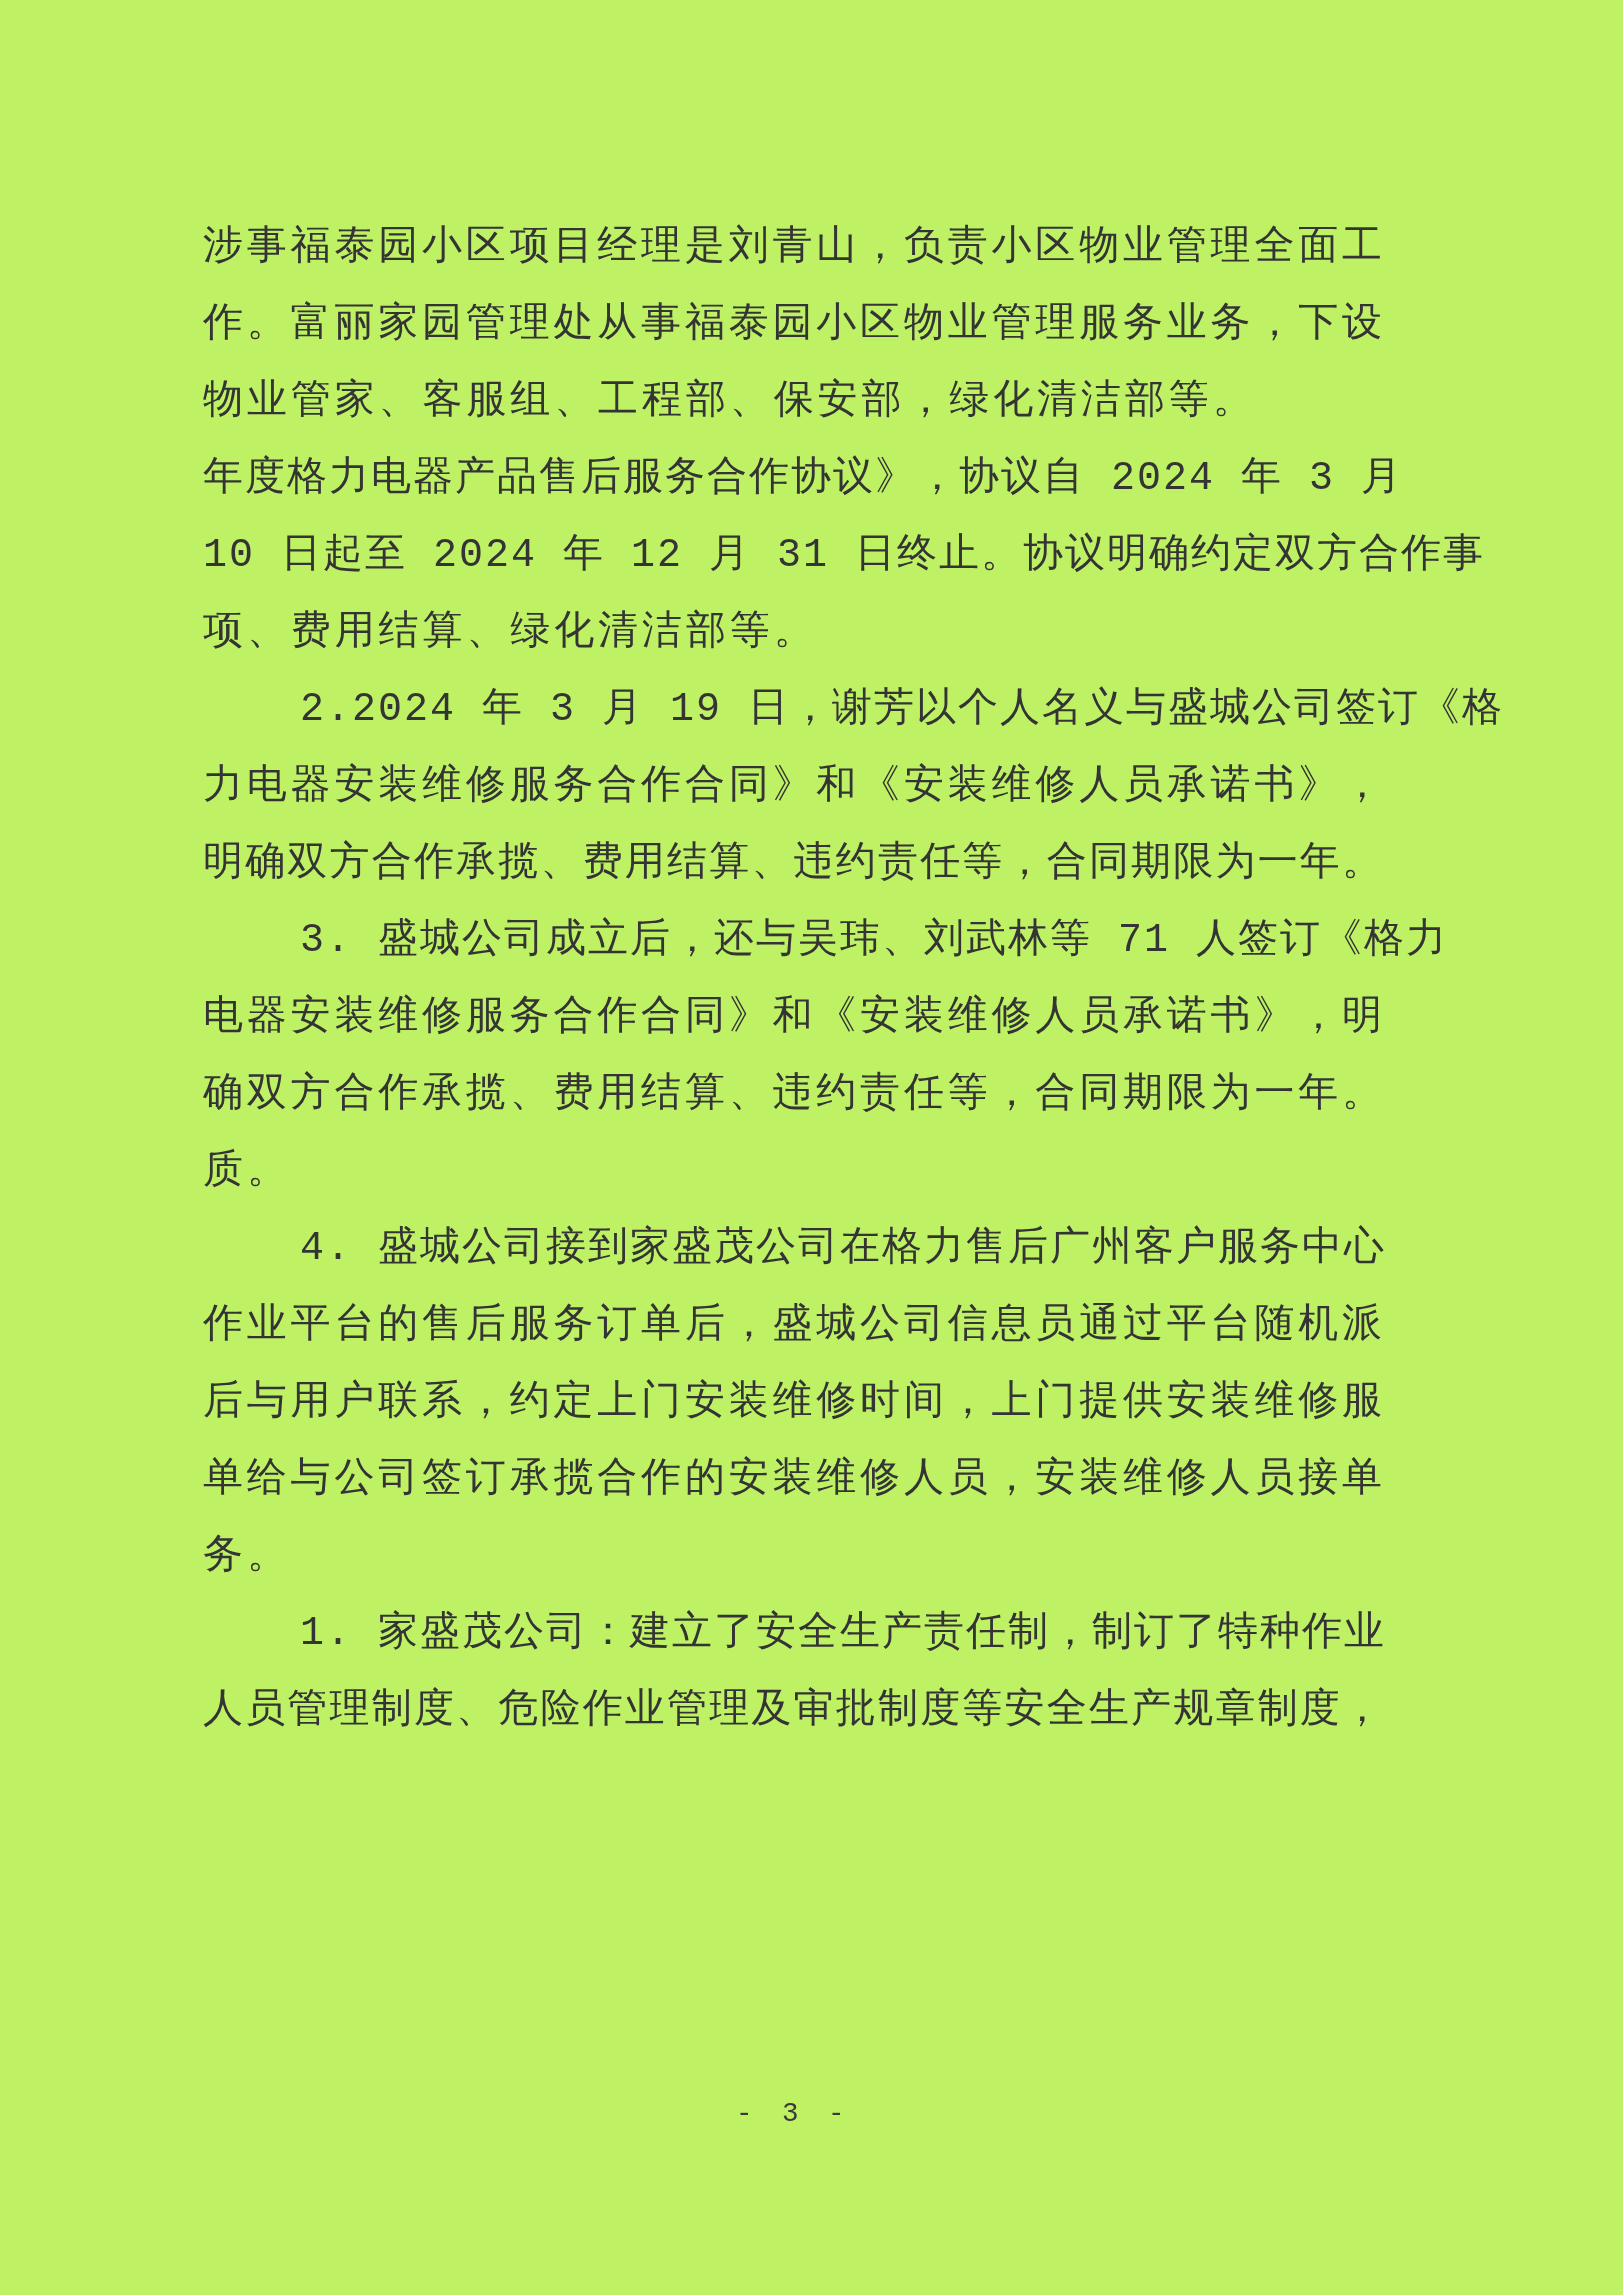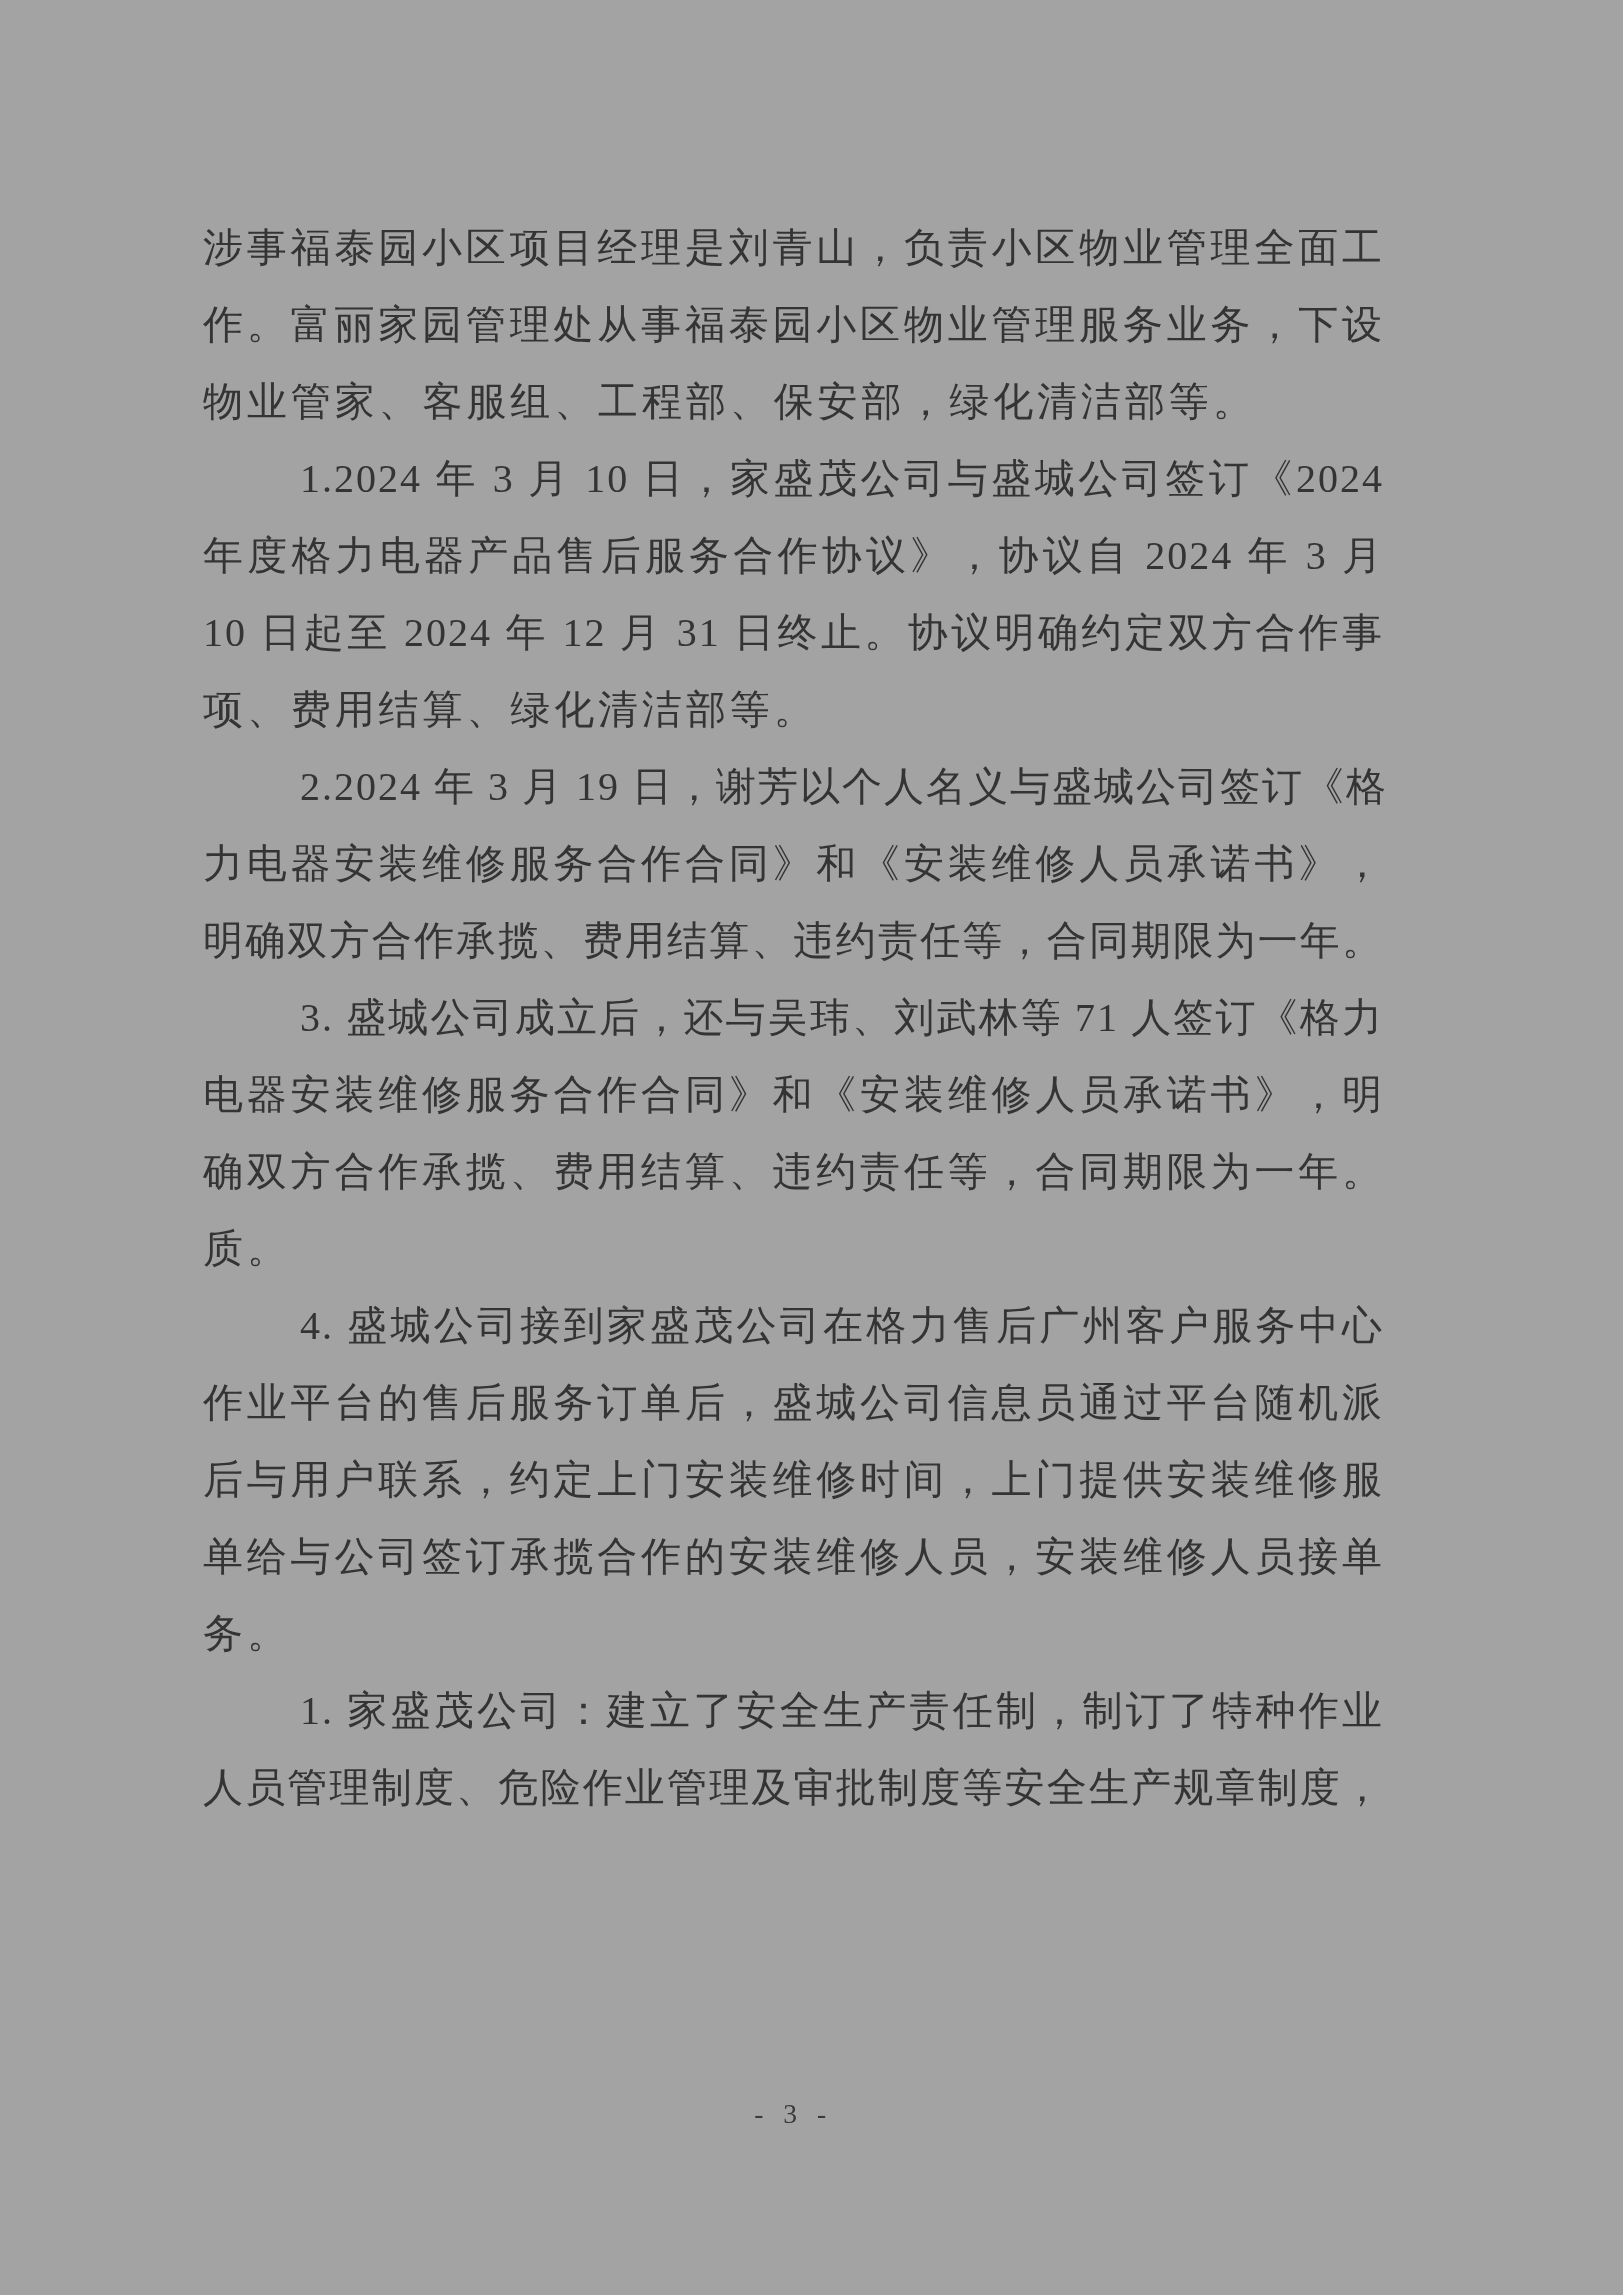--- a/index.html
+++ b/index.html
@@ -7,21 +7,22 @@
     width: 1623px;
     height: 2295px;
     position: relative;
     background: #ffffff;
     font-family: "Liberation Serif", "DejaVu Serif", serif;
     overflow: hidden;
   }
   .sheet {
     position: absolute;
     inset: 0;
-    background: #a3a3a3;
+    background: #bef264;
+    font-family: Liberation Mono, monospace;
   }
   .text-block {
     position: absolute;
     left: 203px;
     top: 209px;
     width: 1181px;
   }
   .tline {
     height: 77px;
     line-height: 77px;
@@ -59,21 +60,20 @@
   }
 </style>
 </head>
 <body>
 
 <div class="sheet">
   <div class="text-block">
       <div class="tline">涉事福泰园小区项目经理是刘青山，负责小区物业管理全面工</div>
       <div class="tline">作。富丽家园管理处从事福泰园小区物业管理服务业务，下设</div>
       <div class="tline para-end">物业管家、客服组、工程部、保安部，绿化清洁部等。</div>
-      <div class="tline indent">1.2024 年 3 月 10 日，家盛茂公司与盛城公司签订《2024</div>
       <div class="tline">年度格力电器产品售后服务合作协议》，协议自 2024 年 3 月</div>
       <div class="tline">10 日起至 2024 年 12 月 31 日终止。协议明确约定双方合作事</div>
       <div class="tline para-end">项、费用结算、绿化清洁部等。</div>
       <div class="tline indent">2.2024 年 3 月 19 日，谢芳以个人名义与盛城公司签订《格</div>
       <div class="tline">力电器安装维修服务合作合同》和《安装维修人员承诺书》，</div>
       <div class="tline">明确双方合作承揽、费用结算、违约责任等，合同期限为一年。</div>
       <div class="tline indent">3. 盛城公司成立后，还与吴玮、刘武林等 71 人签订《格力</div>
       <div class="tline">电器安装维修服务合作合同》和《安装维修人员承诺书》，明</div>
       <div class="tline">确双方合作承揽、费用结算、违约责任等，合同期限为一年。</div>
       <div class="tline para-end">质。</div>

